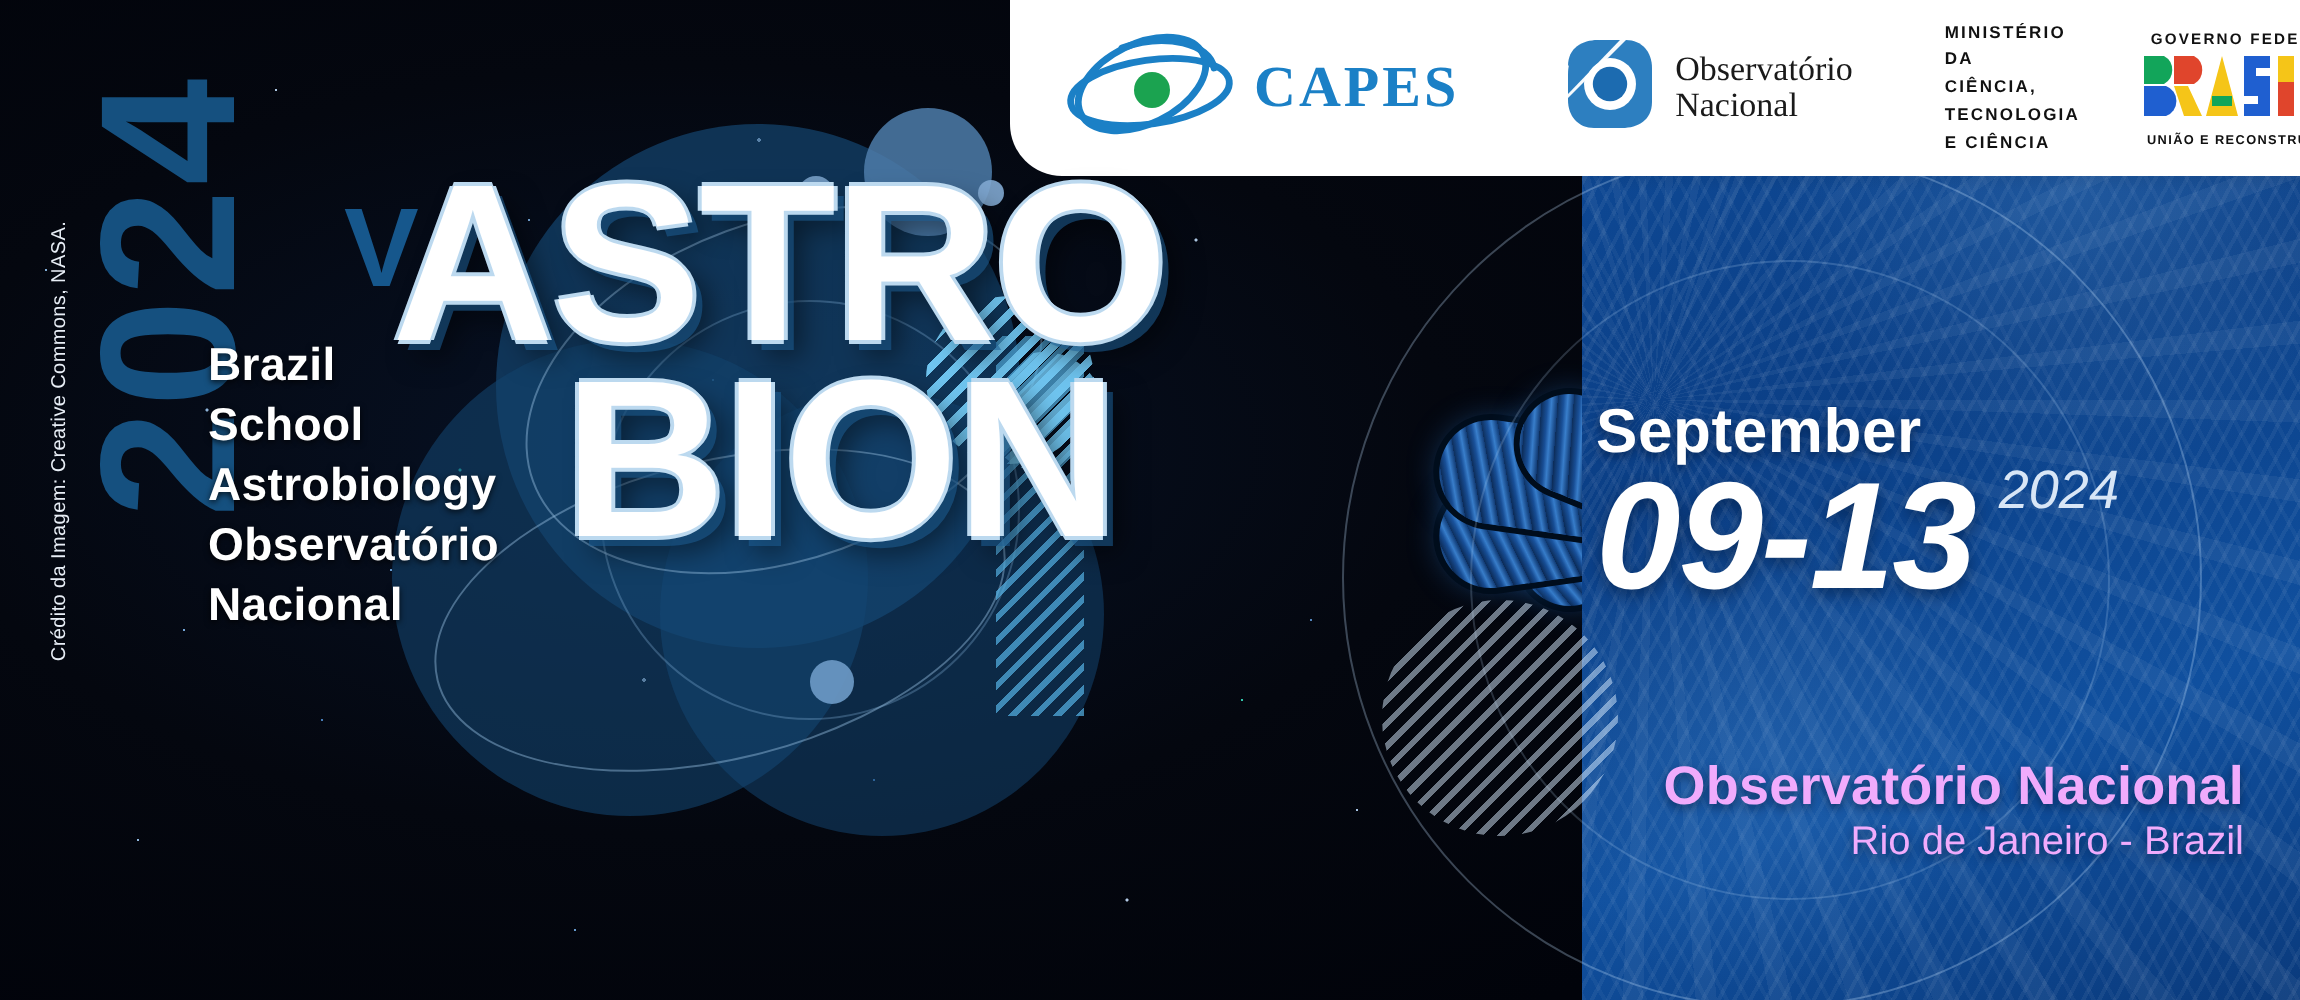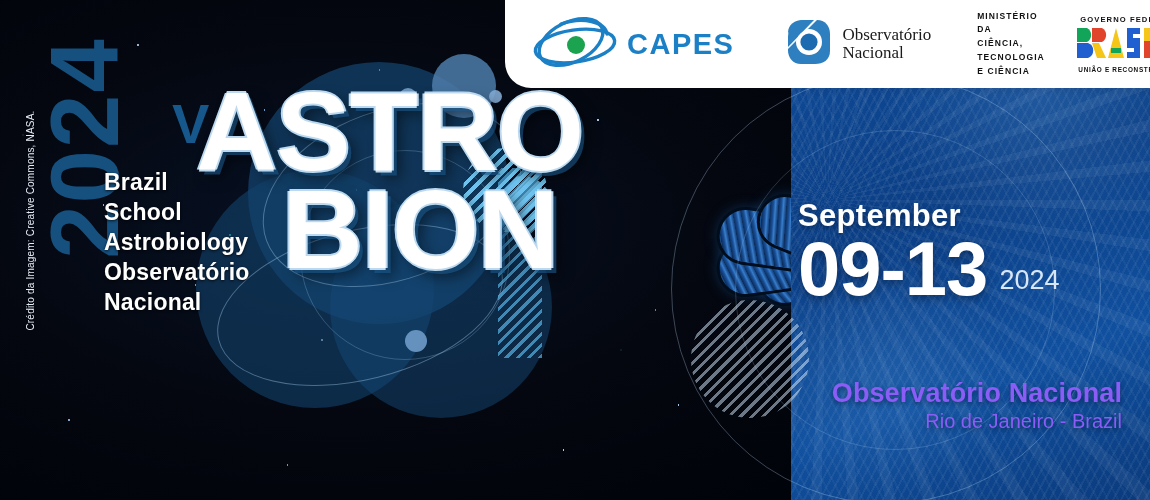--- a/index.html
+++ b/index.html
@@ -159,21 +159,21 @@
     display:flex; align-items:center;
     padding:30px 14px 0 18px;
     gap:6px;
   }
   .logo-slot{ display:flex; align-items:center; }
 
   
   .capes{ display:flex; align-items:center; gap:4px; margin-left:8px; }
   .capes-word{
     font-size:29px; font-weight:bold; color:#1b80c6;
-    letter-spacing:1.5px; font-family:Liberation Sans, sans-serif;
+    letter-spacing:1.5px; font-family:Liberation Serif, serif;
   }
   
   .on-logo{ display:flex; align-items:center; gap:8px; margin-left:44px; }
   .on-text{ line-height:1.08; color:#1a1a1a; font-family:"Liberation Serif",serif; }
   .on-text .l1{ font-size:17px; }
   .on-text .l2{ font-size:17px; }
 
   
   .ministry{
     margin-left:40px; color:#111;
@@ -247,36 +247,36 @@
   .wm-astro{ font-size:112px; }
   .wm-bion { font-size:112px; margin-left:86px; margin-top:2px; }
 
   
   .date-block{ position:absolute; left:798px; top:198px; color:#fff; }
   .month{
     font-size:31px; font-weight:bold; letter-spacing:.3px;
     font-family:"Liberation Sans",sans-serif;
     text-shadow:0 2px 5px rgba(0,20,50,.55);
   }
-  .days-row{ display:flex; align-items:flex-end; gap:12px; margin-top:-4px; }
+  .days-row{ display:flex; gap:12px; margin-top:-4px;font-style:italic; }
   .days{
     font-size:76px; font-weight:bold; letter-spacing:-1px;
     font-family:"Liberation Sans",sans-serif;
     line-height:1.02;
     text-shadow:0 3px 8px rgba(0,20,50,.5);
   }
   .year-small{
     font-size:27px; color:#d8e6f6; padding-bottom:12px;
     font-family:"Liberation Sans",sans-serif;
   }
 
   
   .venue{
     position:absolute; right:28px; top:378px;
-    text-align:right; color:#8b5cf6;
+    text-align:right; color:#f0abfc;
     font-family:"Liberation Sans",sans-serif;
   }
   .venue .v1{
     font-size:27px; font-weight:bold; letter-spacing:.1px;
     text-shadow:0 2px 5px rgba(0,20,50,.55);
   }
   .venue .v2{
     font-size:20px; font-weight:normal; margin-top:1px;
     text-shadow:0 2px 5px rgba(0,20,50,.55);
   }

